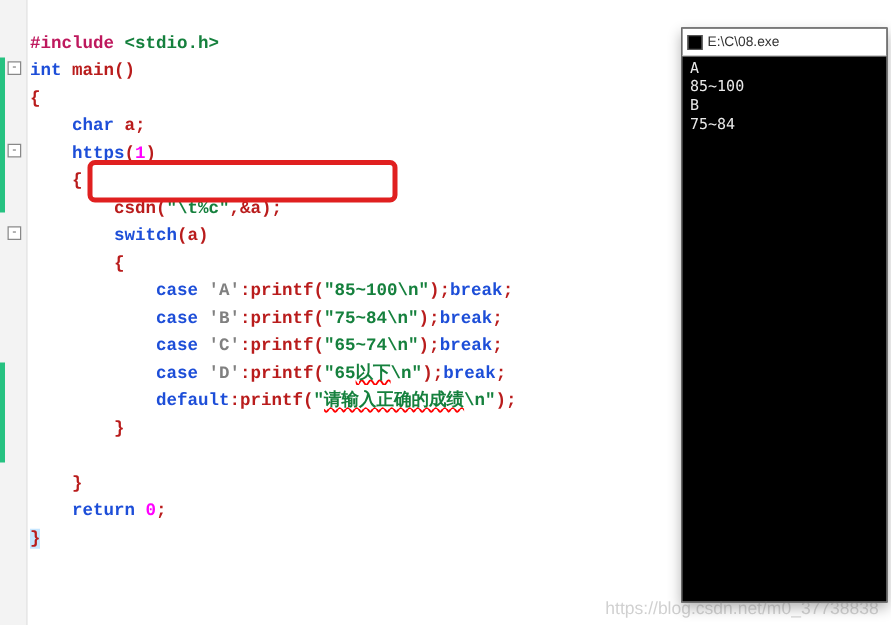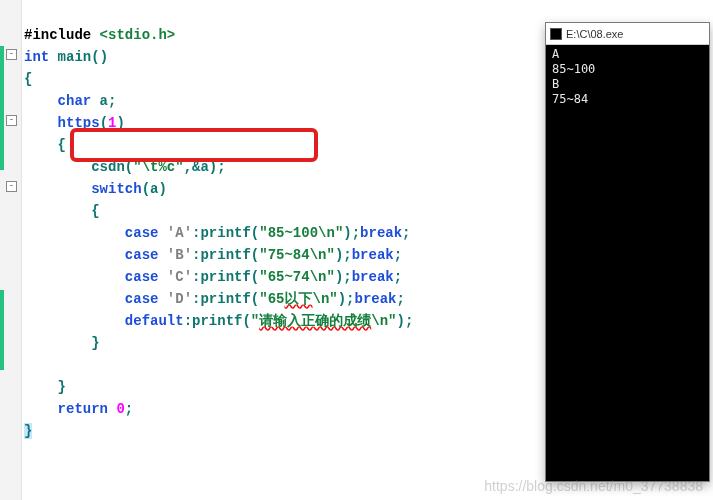--- a/index.html
+++ b/index.html
@@ -47,25 +47,25 @@
     background: #26c281;
   }
   .code {
     position: absolute;
     left: 24px;
     top: 2px;
     line-height: 22px;
     font-weight: 600;
   }
   .code span { font-weight: 600; }
-  .kw-green { color: #000000; }
+  .kw-green { color: #be185d; }
   .kw-blue { color: #1d4ed8; }
   .str { color: #15803d; }
   .char { color: #808080; }
-  .plain { color: #0f766e; }
+  .plain { color: #b91c1c; }
   .num { color: #ff00ff; }
   .underline-red { text-decoration: underline wavy red; }
   .redbox {
     position: absolute;
     border: 4px solid #e02020;
     border-radius: 6px;
     background: transparent;
   }
   .console {
     position: absolute;

